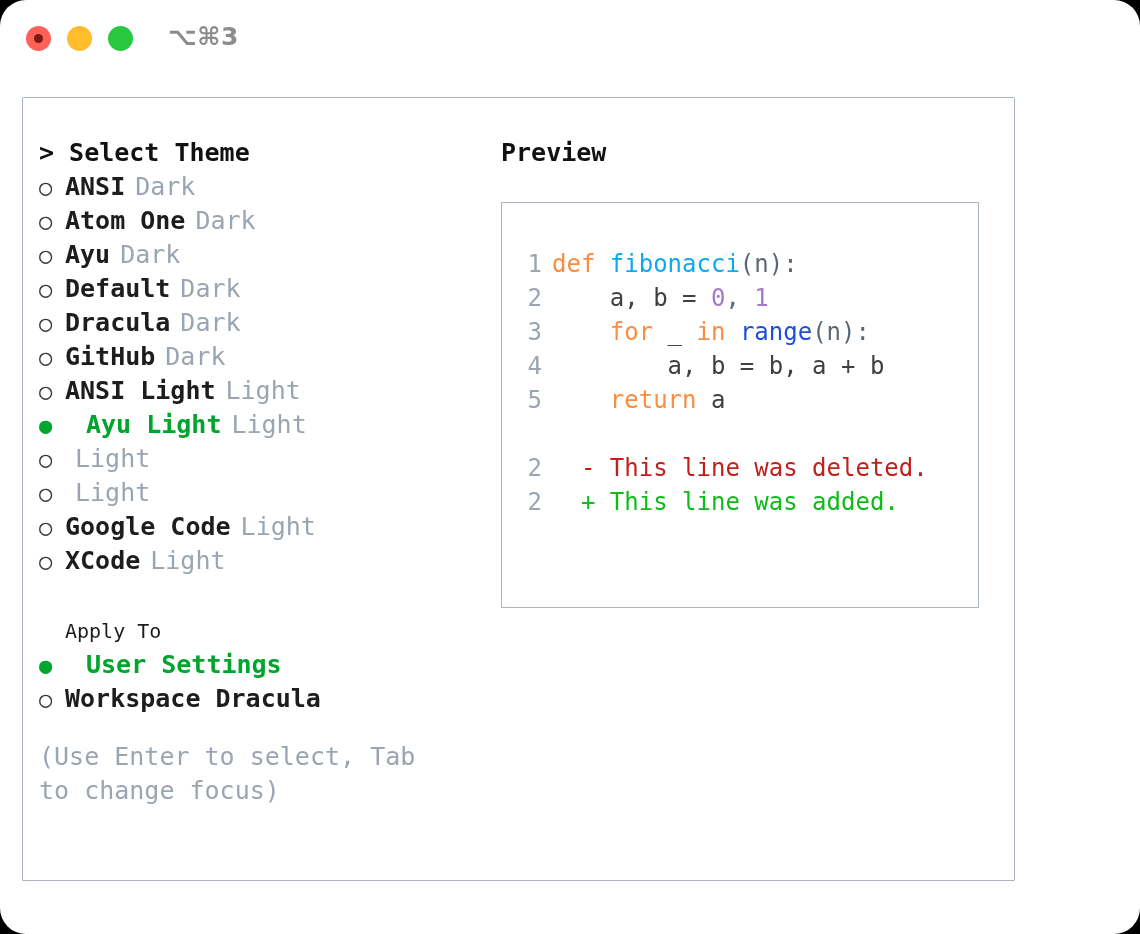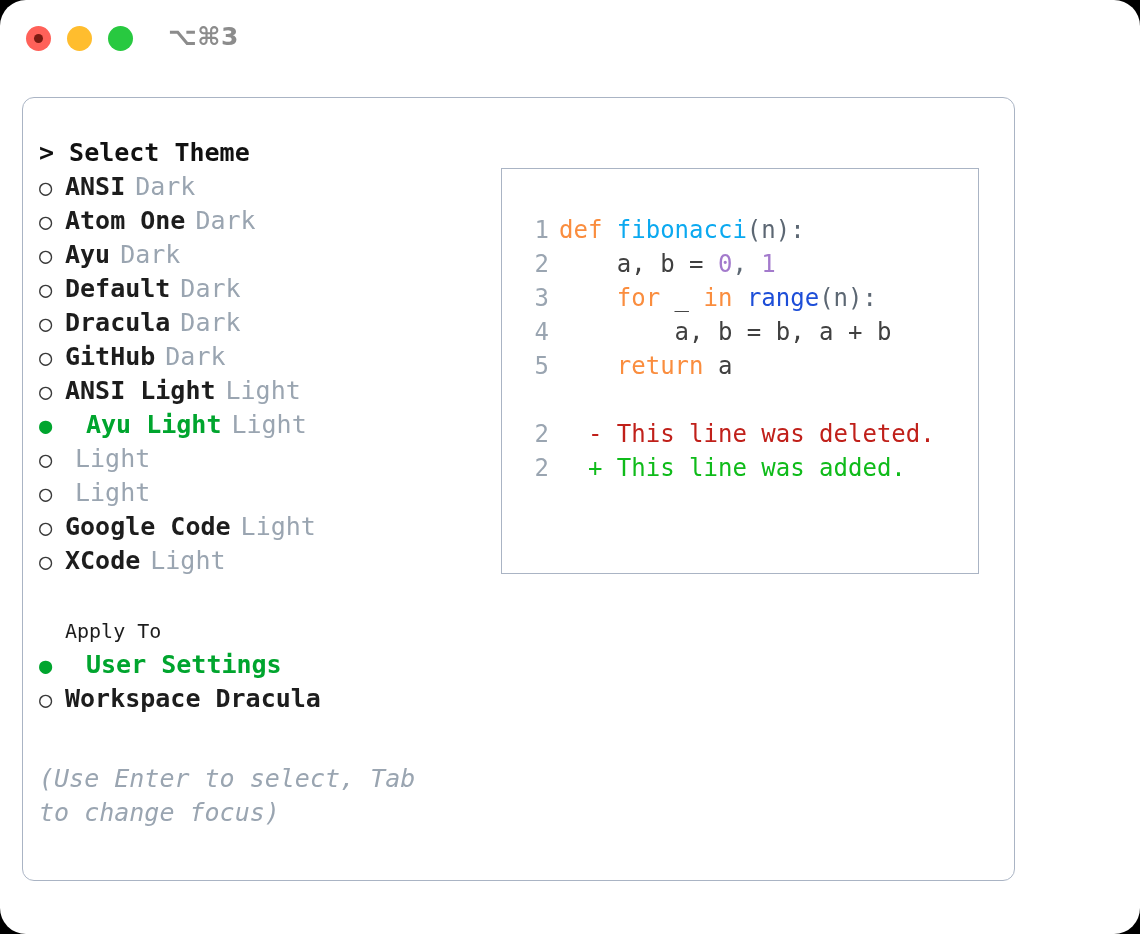--- a/index.html
+++ b/index.html
@@ -51,21 +51,21 @@
     color: #8c8c8c;
     letter-spacing: 0.5px;
     font-family: "DejaVu Sans", "Liberation Sans", sans-serif;
   }
   
   .panel {
     position: absolute;
     left: 22px; top: 97px;
     width: 993px; height: 784px;
     border: 1.6px solid #aab4c4;
-    border-radius: 12px;
+    border-radius: 1px;
     background: #ffffff;
   }
   .col-left {
     position: absolute;
     left: 16px; top: 38px;
     width: 440px;
   }
   .col-right {
     position: absolute;
     left: 478px; top: 38px;
@@ -102,43 +102,42 @@
   .apply-head {
     font-size: 20px;
     color: #1d1d1d;
     line-height: 34px;
     padding-left: 26px;
     white-space: pre;
     font-weight: normal;
   }
   .spacer-lg { height: 36px; }
   .hint {
-    margin-top: 46px;
+    margin-top: 24px;
     font-size: 25px;
     color: #9aa5b1;
     line-height: 34px;
     width: 412px;
     white-space: pre-wrap;
     word-break: normal;
-    font-style: italic;
   }
   
   .preview-head {
     font-size: 25px;
     font-weight: bold;
     color: #111111;
     line-height: 34px;
   }
   .code-box {
     margin-top: 32px;
     width: 478px;
     height: 406px;
     border: 1.6px solid #aab4c4;
     background: #ffffff;
-    padding: 44px 0 0 25px;
+    padding: 44px 0 0 18px;
   }
   .code-line {
     font-size: 24px;
     line-height: 34px;
     white-space: pre;
     font-family: "DejaVu Sans Mono", "Liberation Mono", monospace;
   }
   .ln {
     color: #9aa5b1;
     display: inline-block;
@@ -199,20 +198,21 @@
       <div id="apply-list">
           <div class="row sel"><span class="bullet on">●</span><span class="row-label">User Settings</span></div>
           <div class="row"><span class="bullet">○</span><span class="row-label">Workspace Dracula</span></div>
         </div>
 
       <div class="hint">(Use Enter to select, Tab to change focus)</div>
     </div>
 
     <div class="col-right">
 
+      <div class="preview-head">Preview</div>
 
       <div class="code-box">
         <div id="code-lines">
             <div class="code-line"><span class="ln">1</span><span class="k">def </span><span class="fn">fibonacci</span><span class="pn">(n):</span></div>
             <div class="code-line"><span class="ln">2</span><span class="id">    a, b = </span><span class="num">0</span><span class="pn">, </span><span class="num">1</span></div>
             <div class="code-line"><span class="ln">3</span><span class="pn">    </span><span class="k">for</span><span class="id"> _ </span><span class="k">in</span><span class="pn"> </span><span class="bi">range</span><span class="pn">(n):</span></div>
             <div class="code-line"><span class="ln">4</span><span class="id">        a, b = b, a + b</span></div>
             <div class="code-line"><span class="ln">5</span><span class="pn">    </span><span class="k">return</span><span class="id"> a</span></div>
           </div>
         <div class="gap"></div>

